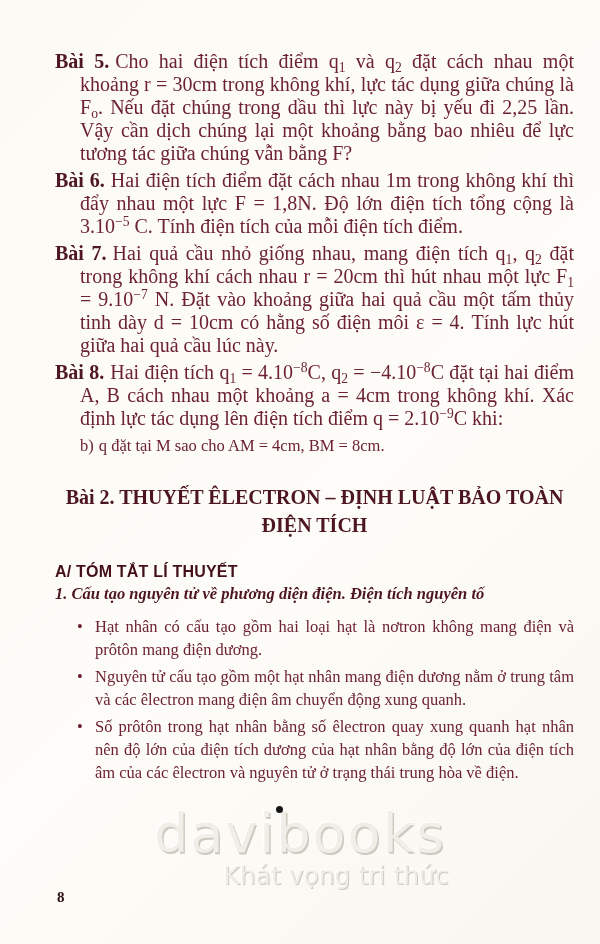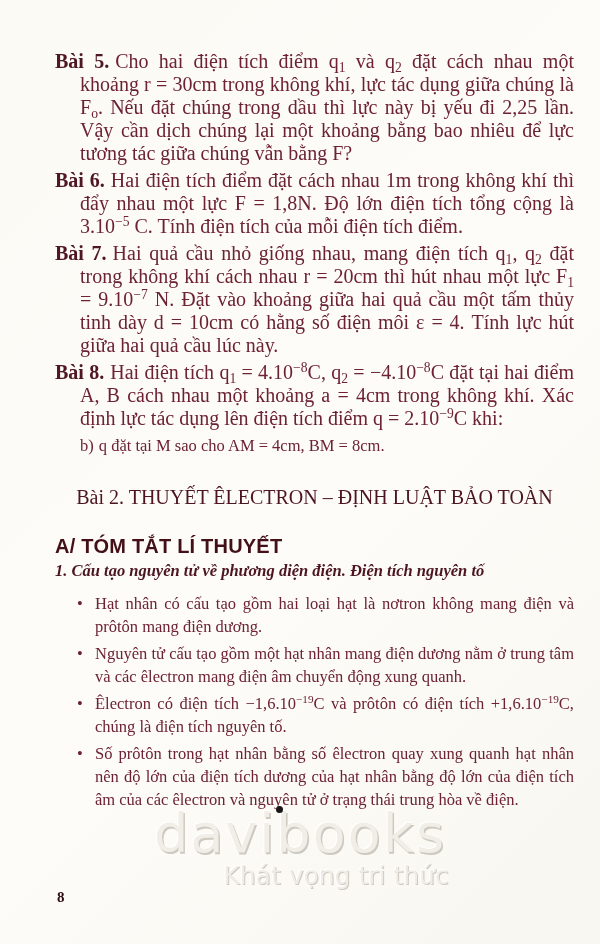--- a/index.html
+++ b/index.html
@@ -39,30 +39,30 @@
   .subitem {
     font-size: 16.5px;
     line-height: 23px;
     margin: 4px 0 0 25px;
   }
   .subitem-marker { margin-right: 5px; }
   
   .lesson-title {
     margin-top: 26px;
     text-align: center;
-    font-weight: normal;
+    font-weight: bold;
     font-size: 20px;
     line-height: 28px;
     color: #4c1520;
   }
   .section-a {
     margin-top: 24px;
     font-family: "Liberation Sans", "DejaVu Sans", sans-serif;
     font-weight: bold;
-    font-size: 20px;
+    font-size: 16px;
     color: #431018;
     letter-spacing: 0.2px;
   }
   .heading-i {
     margin-top: 15px;
     font-weight: bold;
     font-size: 17px;
     color: #4c1520;
   }
   .heading-1 {
@@ -168,38 +168,36 @@
     <div class="problem">
       <span class="problem-label">Bài 8.</span><span>Hai điện tích q<sub>1</sub> = 4.10<sup>−8</sup>C, q<sub>2</sub> = −4.10<sup>−8</sup>C đặt tại hai điểm A, B cách nhau một khoảng a = 4cm trong không khí. Xác định lực tác dụng lên điện tích điểm q = 2.10<sup>−9</sup>C khi:</span>
     </div>
 
     <div class="subitem">
       <span class="subitem-marker">b)</span><span>q đặt tại M sao cho AM = 4cm, BM = 8cm.</span>
     </div>
 
     <div class="lesson-title">
       <div>Bài 2. THUYẾT ÊLECTRON – ĐỊNH LUẬT BẢO TOÀN</div>
+      <div>ĐIỆN TÍCH</div>
     </div>
 
     <div class="section-a">A/ TÓM TẮT LÍ THUYẾT</div>
 
 
     <div class="heading-1">1. Cấu tạo nguyên tử về phương diện điện. Điện tích nguyên tố</div>
 
     <ul class="bullets">
       <li>
         <span class="bullet-glyph">•</span><span>Hạt nhân có cấu tạo gồm hai loại hạt là nơtron không mang điện và prôtôn mang điện dương.</span>
       </li>
       <li>
         <span class="bullet-glyph">•</span><span>Nguyên tử cấu tạo gồm một hạt nhân mang điện dương nằm ở trung tâm và các êlectron mang điện âm chuyển động xung quanh.</span>
       </li>
       <li>
-        <span class="bullet-glyph">•</span><span>Êlectron có điện tích −1,6.10<sup>−19</sup>C và prôtôn có điện tích +1,6.10<sup>−19</sup>C, chúng là điện tích nguyên tố.</span>
-      </li>
-      <li>
         <span class="bullet-glyph">•</span><span>Số prôtôn trong hạt nhân bằng số êlectron quay xung quanh hạt nhân nên độ lớn của điện tích dương của hạt nhân bằng độ lớn của điện tích âm của các êlectron và nguyên tử ở trạng thái trung hòa về điện.</span>
       </li>
     </ul>
 
   </div>
 
   <div class="page-number">8</div>
 
 </div>
 

